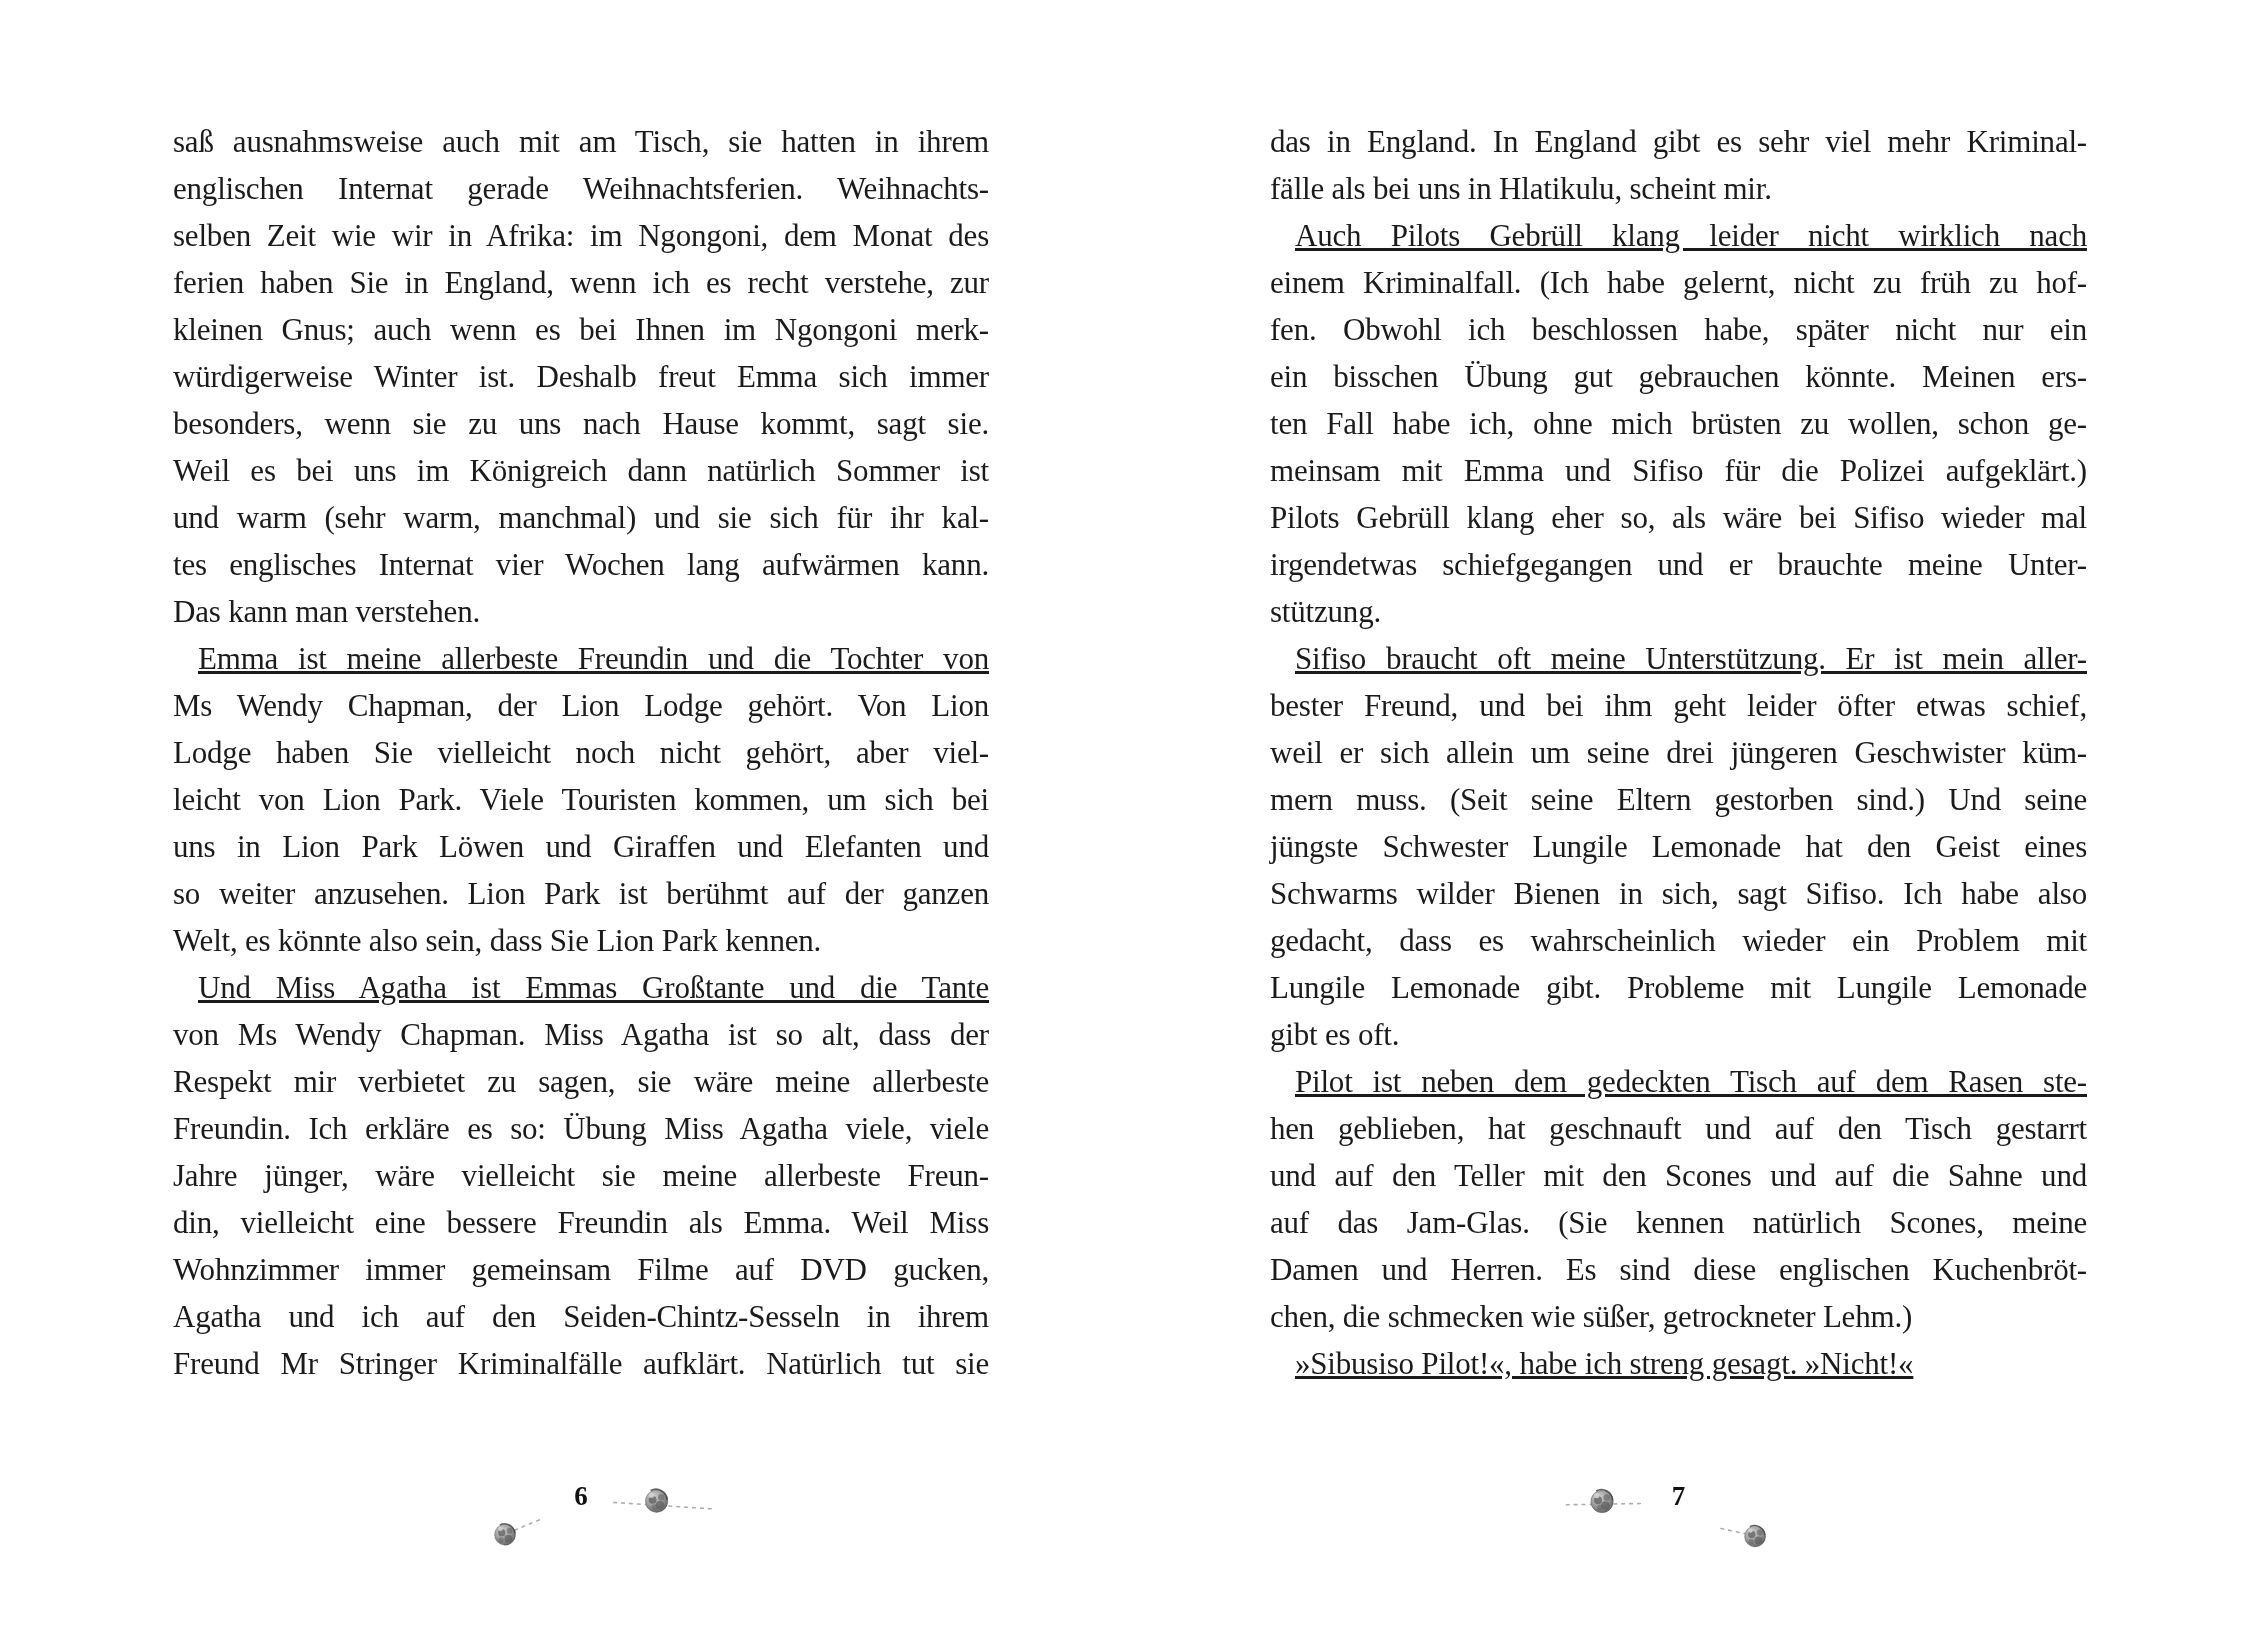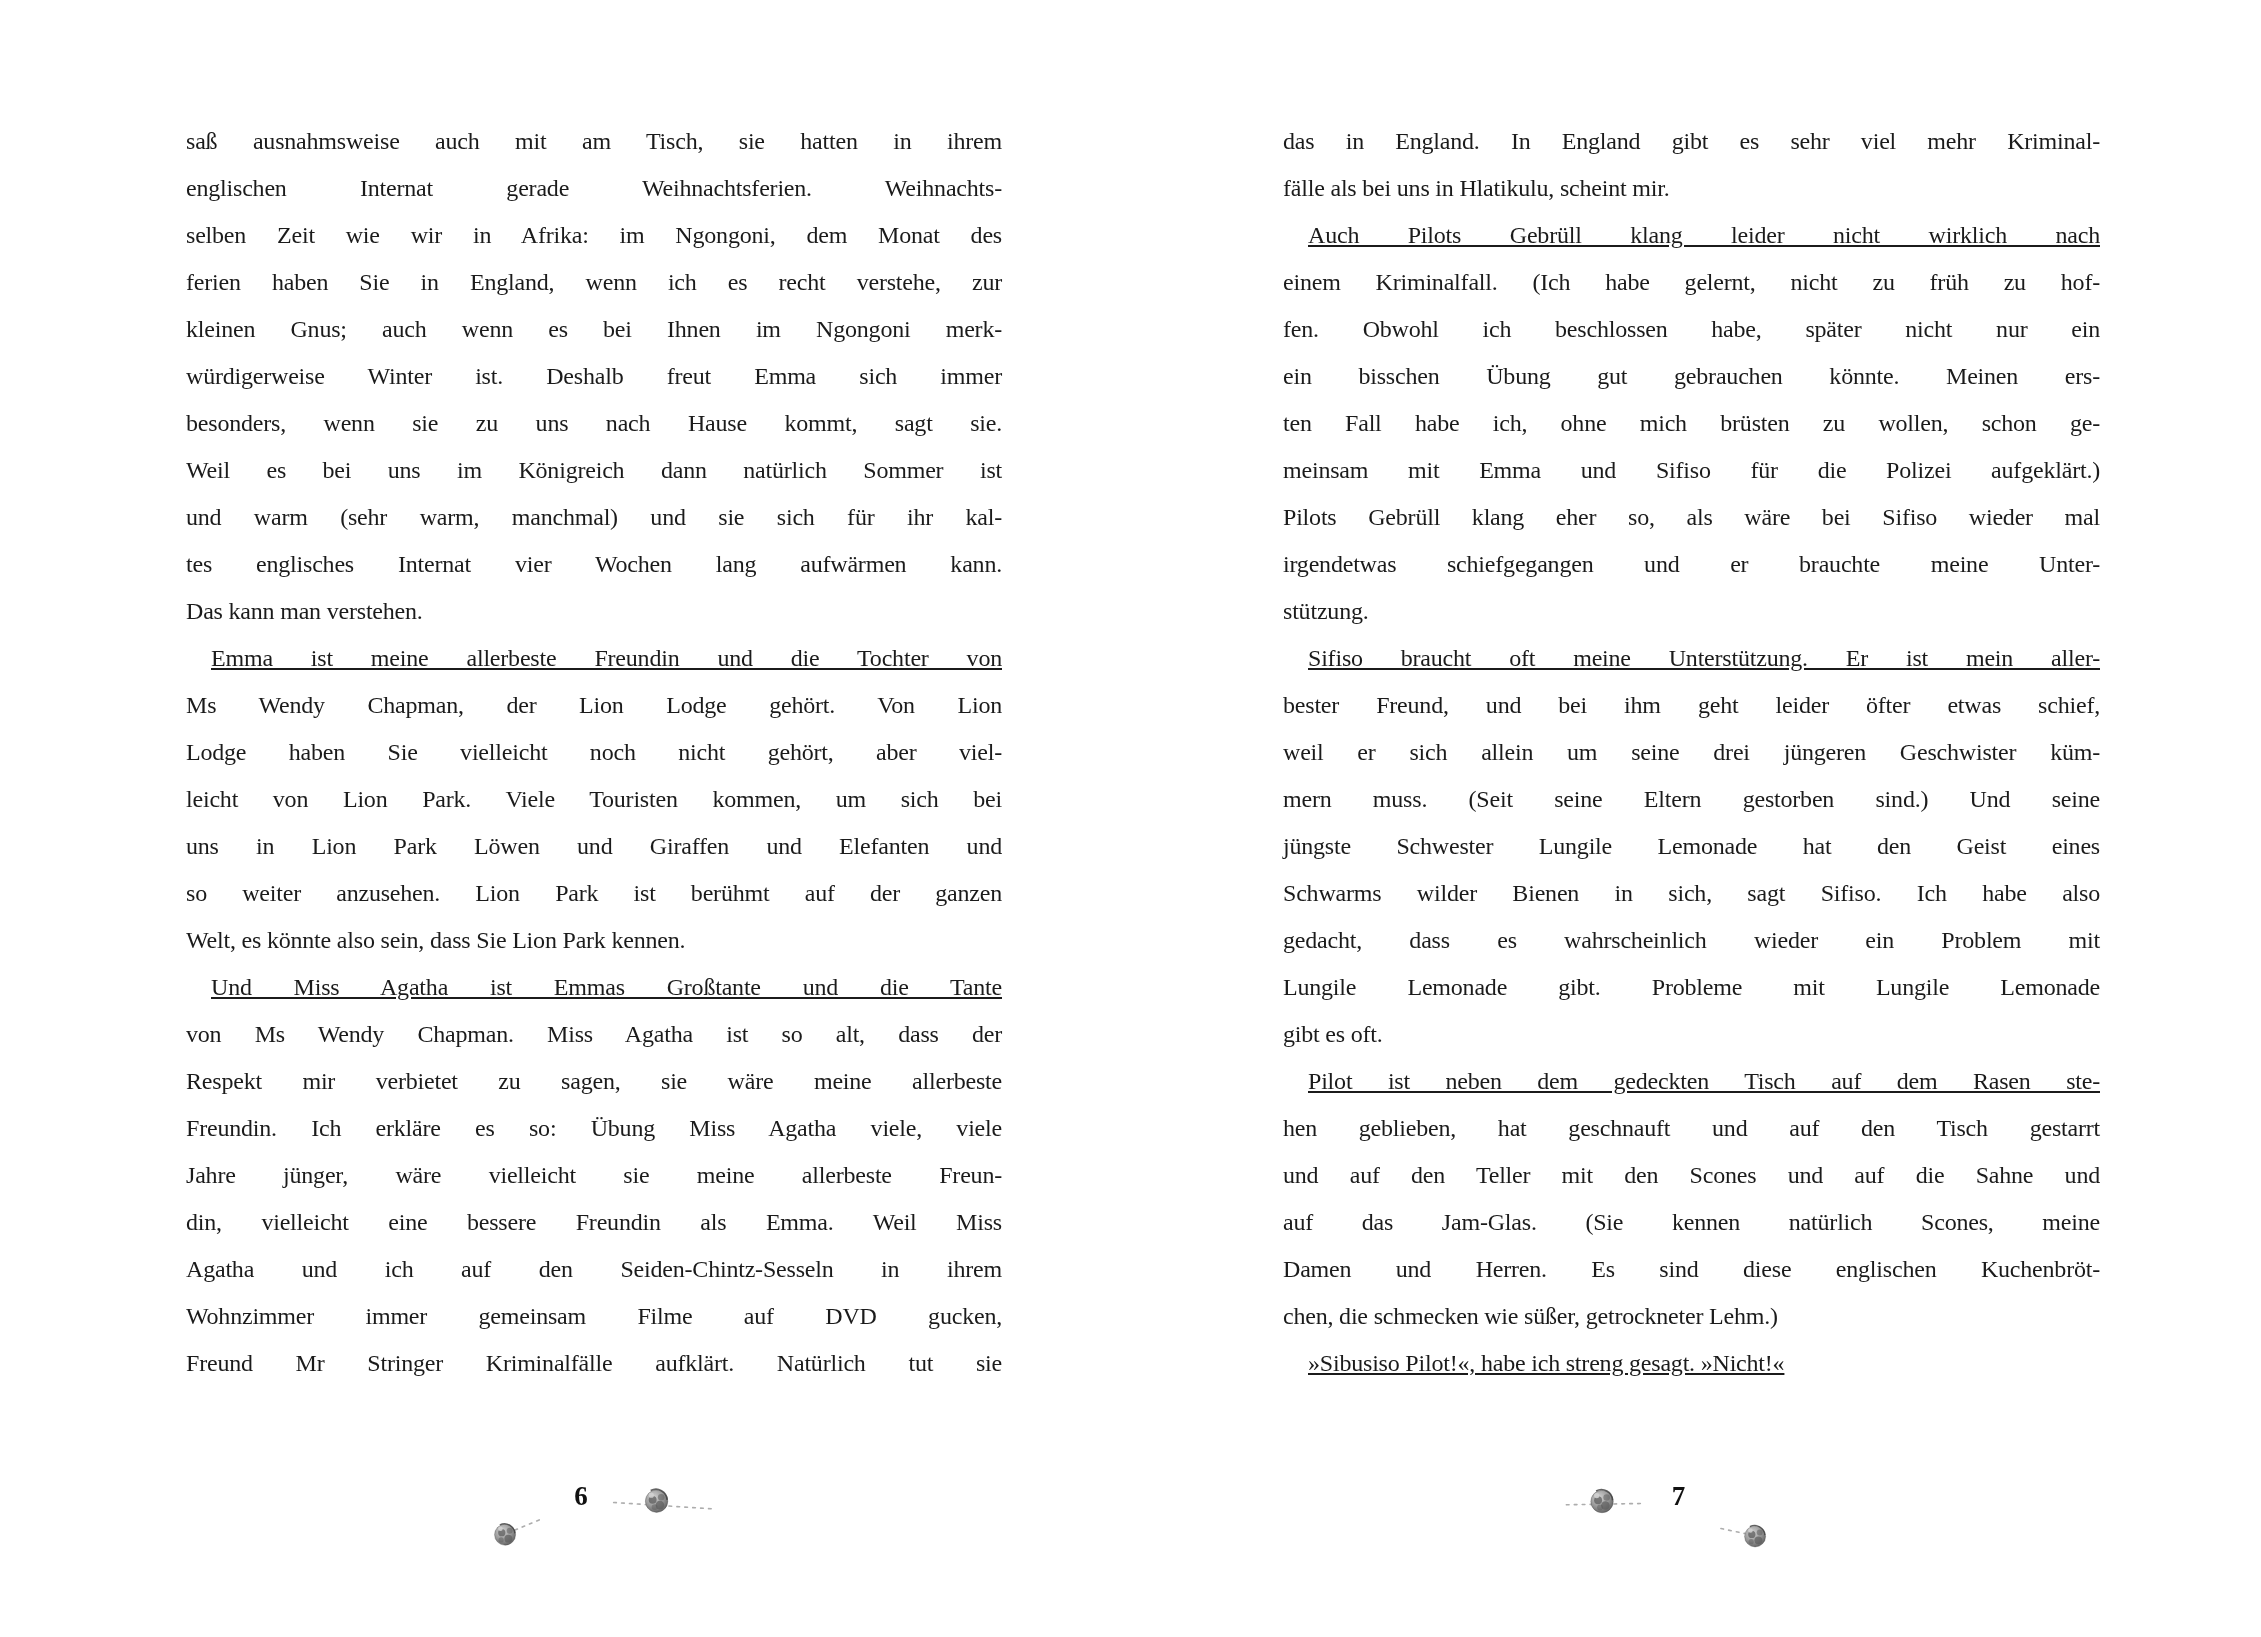--- a/index.html
+++ b/index.html
@@ -11,24 +11,23 @@
     height: 1637px;
     position: relative;
     background: var(--bg, #ffffff);
     font-family: "Liberation Serif", serif;
     color: var(--text-color, #1b1b1b);
     overflow: hidden;
   }
   .page-text {
     position: absolute;
     top: 118px;
-    font-size: 24px;
+    font-size: 31px;
     line-height: 47px;
     letter-spacing: -0.2px;
-    margin-left: 13px;
   }
   #page-6-text { left: 173px;  width: 816px; }
   #page-7-text { left: 1270px; width: 817px; }
   .line {
     text-align: justify;
     text-align-last: justify;
     height: 47px;
     white-space: normal;
   }
   .line.ragged { text-align-last: left; }
@@ -83,22 +82,22 @@
       <div class="line">leicht von Lion Park. Viele Touristen kommen, um sich bei</div>
       <div class="line">uns in Lion Park Löwen und Giraffen und Elefanten und</div>
       <div class="line">so weiter anzusehen. Lion Park ist berühmt auf der ganzen</div>
       <div class="line ragged">Welt, es könnte also sein, dass Sie Lion Park kennen.</div>
       <div class="line indent">Und Miss Agatha ist Emmas Großtante und die Tante</div>
       <div class="line">von Ms Wendy Chapman. Miss Agatha ist so alt, dass der</div>
       <div class="line">Respekt mir verbietet zu sagen, sie wäre meine allerbeste</div>
       <div class="line">Freundin. Ich erkläre es so: Übung Miss Agatha viele, viele</div>
       <div class="line"><span>Jahre jünger, wäre vielleicht </span><span class="it">sie</span><span> meine allerbeste Freun-</span></div>
       <div class="line">din, vielleicht eine bessere Freundin als Emma. Weil Miss</div>
+      <div class="line">Wohnzimmer immer gemeinsam Filme auf DVD gucken,</div>
       <div class="line">Agatha und ich auf den Seiden-Chintz-Sesseln in ihrem</div>
-      <div class="line">Wohnzimmer immer gemeinsam Filme auf DVD gucken,</div>
       <div class="line">Freund Mr Stringer Kriminalfälle aufklärt. Natürlich tut sie</div>
     </div>
   <div class="pagenum" id="pagenum-6">6</div>
 
   <svg class="deco" id="deco-6a" width="119" height="33" viewBox="0 0 180 50">
     <path d="M10 28 L165 38" stroke="var(--trail-color,#adadad)" stroke-width="2.5" stroke-dasharray="4 8" stroke-linecap="round" fill="none"></path>
     <g>
       <circle cx="75" cy="26" r="17" fill="url(#ballGrad)" stroke="var(--ball-outline,#3f3f3f)" stroke-width="1" stroke-opacity="0.5"></circle>
       <circle cx="69" cy="24" r="6" fill="var(--ball-dark,#5c5c5c)" opacity="0.75"></circle>
       <circle cx="80" cy="32" r="6.5" fill="var(--ball-dark,#5c5c5c)" opacity="0.7"></circle>

